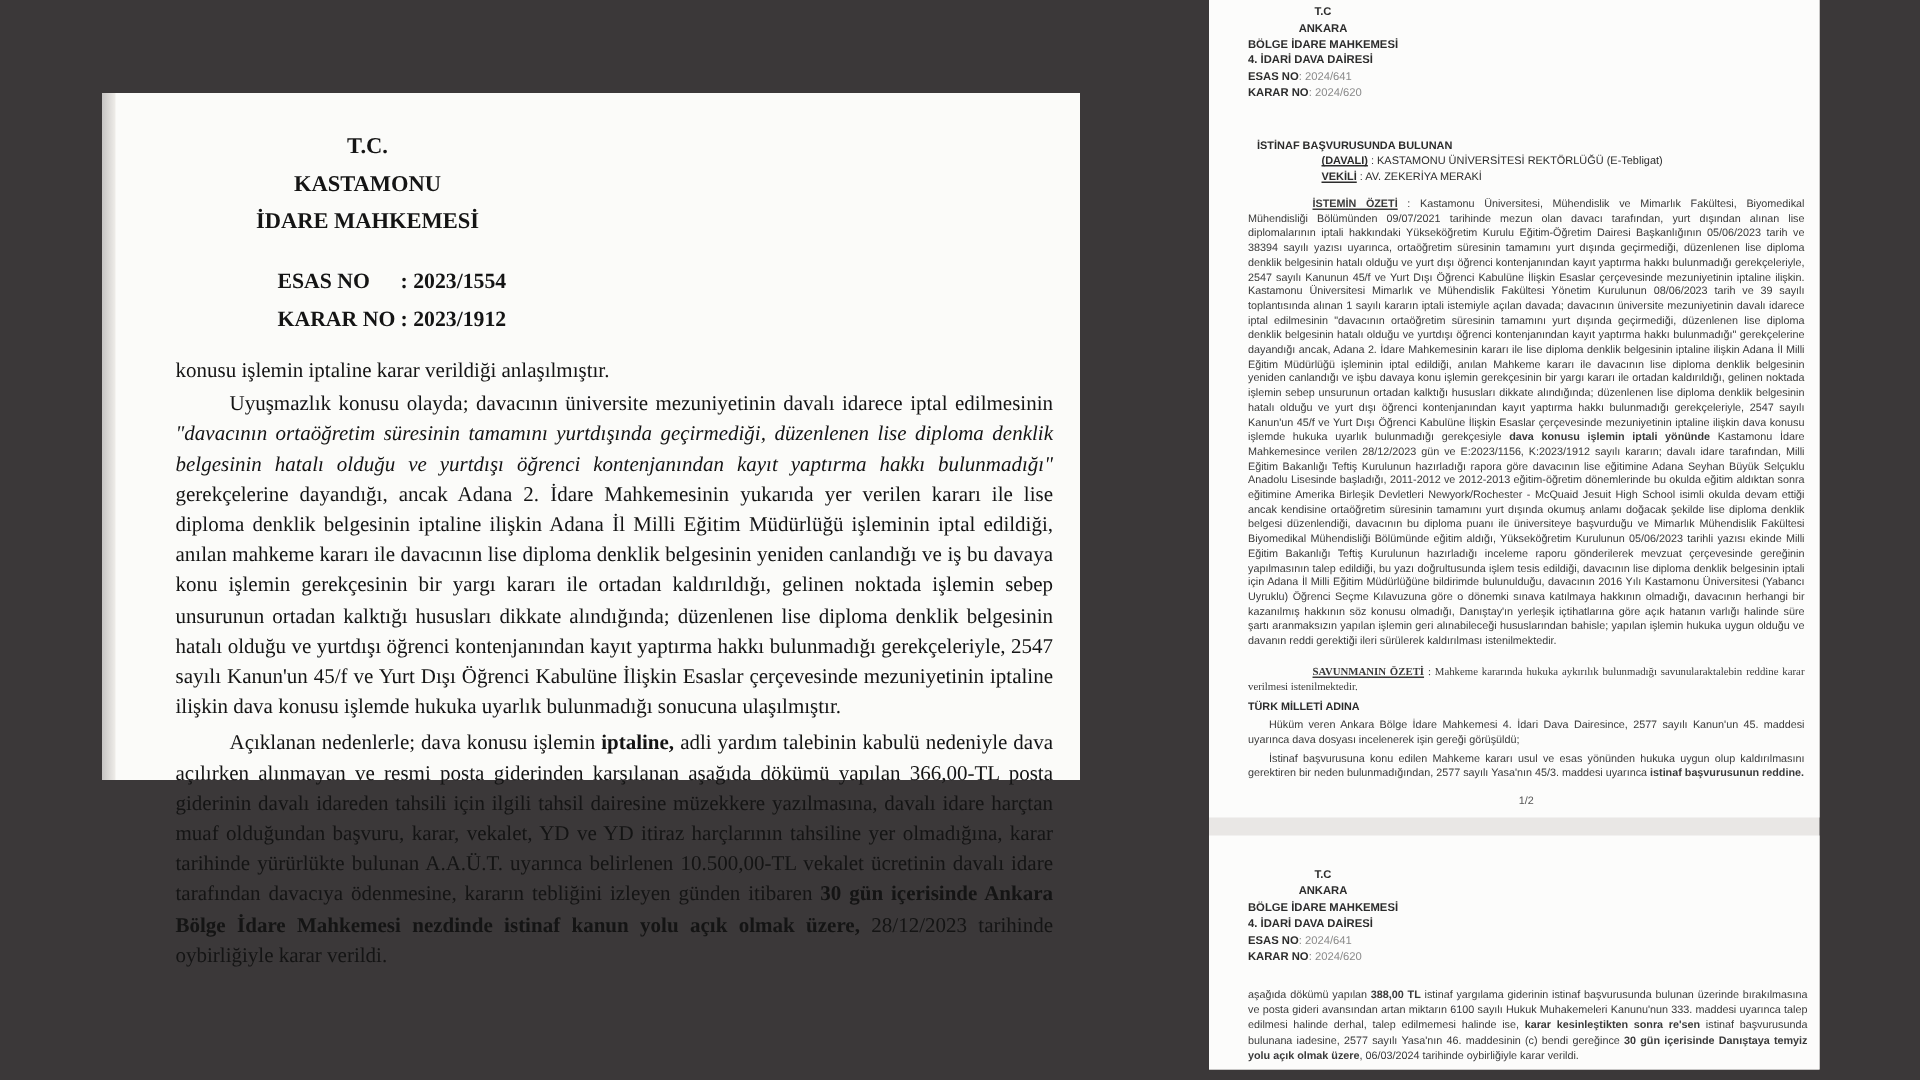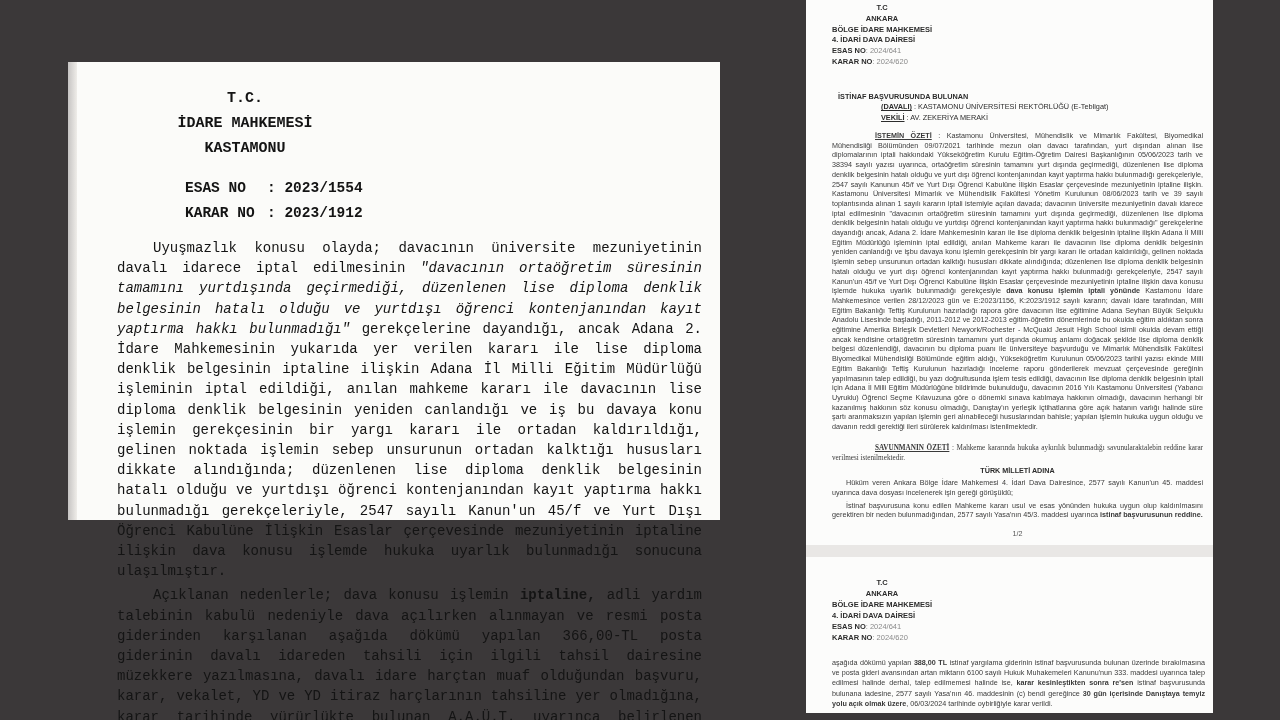--- a/index.html
+++ b/index.html
@@ -3,21 +3,21 @@
 <meta charset="utf-8">
 <style>
   * { box-sizing: border-box; margin: 0; padding: 0; }
   html, body { width: 1280px; height: 720px; overflow: hidden; }
   body { background: #3b3839; position: relative; font-family: "Liberation Sans", sans-serif; }
 
   
   .page-left {
     position: absolute; left: 68px; top: 62px; width: 652px; height: 458px;
     background: #fbfbf9; color: #141414;
-    font-family: Liberation Mono, monospace;
+    font-family: Liberation Serif, serif;
   }
   .lp-edge { position: absolute; left: 0; top: 0; bottom: 0; width: 9px;
     background: linear-gradient(90deg, #c6c4c3, #efede9); }
   .lp-content { padding: 24px 18px 0 49px; }
   .lp-header { width: 152px; margin-left: 52px; text-align: center;
     font-weight: bold; font-size: 15px; line-height: 25px; }
   .lp-case { margin: 15px 0 0 68px; font-weight: bold; font-size: 14.5px; line-height: 25px; }
   .lp-case .row { display: flex; }
   .lp-case .lbl { width: 82px; }
   .lp-body { margin-top: 12px; font-size: 14px; line-height: 20.2px; text-align: justify; }
@@ -39,47 +39,48 @@
   .rp-header { margin-left: 0; width: 100px; font-weight: bold; font-size: 7.5px;
     line-height: 10.8px; color: #2c2c2c; }
   .rp-header .c { text-align: center; }
   .rp-header .val { color: #8a8a8a; font-weight: normal; }
   .rp2-header { line-height: 11px; }
   .rp-parties { margin-left: 6px; margin-top: 24px; font-size: 7.3px; line-height: 10.4px;
     color: #2c2c2c; }
   .bu { font-weight: bold; text-decoration: underline; padding-left: 43px; }
   .rp-par { margin-top: 8px; text-align: justify; line-height: 9.7px; color: #3a3a3a; }
   .rp-par2 { margin-top: 12px; text-align: justify; line-height: 9.7px; color: #3a3a3a; font-family: Liberation Serif, serif; }
-  .center-line { text-align: center; font-weight: bold; margin: 3px 0; color: #2c2c2c; }
+  .center-line { font-weight: bold; margin: 3px 0; color: #2c2c2c; }
   .hk { text-indent: 14px; text-align: justify; line-height: 9.7px; color: #3a3a3a; margin-top: 3px; }
   .pnum { text-align: center; margin-top: 9px; color: #555; }
   .rp2-body { margin-top: 15px; text-align: justify; line-height: 10.2px; color: #3a3a3a; }
 </style>
 </head>
 <body>
 
 <div class="page-left">
   <div class="lp-edge"></div>
   <div class="lp-content">
     <div class="lp-header">
       <div>T.C.</div>
+      <div>KASTAMONU</div>
       <div>İDARE MAHKEMESİ</div>
-      <div>KASTAMONU</div>
     </div>
     <div class="lp-case">
       <div class="row">
         <span class="lbl">ESAS NO</span>
         <span>: 2023/1554</span>
       </div>
       <div class="row">
         <span class="lbl">KARAR NO</span>
         <span>: 2023/1912</span>
       </div>
     </div>
     <div class="lp-body">
+      <p class="noindent">konusu işlemin iptaline karar verildiği anlaşılmıştır.</p>
       <p class="sp2"><span>Uyuşmazlık konusu olayda; davacının üniversite mezuniyetinin davalı idarece iptal edilmesinin </span><span class="i">"davacının ortaöğretim süresinin tamamını yurtdışında geçirmediği, düzenlenen lise diploma denklik belgesinin hatalı olduğu ve yurtdışı öğrenci kontenjanından kayıt yaptırma hakkı bulunmadığı"</span><span> gerekçelerine dayandığı, ancak Adana 2. İdare Mahkemesinin yukarıda yer verilen kararı ile lise diploma denklik belgesinin iptaline ilişkin Adana İl Milli Eğitim Müdürlüğü işleminin iptal edildiği, anılan mahkeme kararı ile davacının lise diploma denklik belgesinin yeniden canlandığı ve iş bu davaya konu işlemin gerekçesinin bir yargı kararı ile ortadan kaldırıldığı, gelinen noktada işlemin sebep unsurunun ortadan kalktığı hususları dikkate alındığında; düzenlenen lise diploma denklik belgesinin hatalı olduğu ve yurtdışı öğrenci kontenjanından kayıt yaptırma hakkı bulunmadığı gerekçeleriyle, 2547 sayılı Kanun'un 45/f ve Yurt Dışı Öğrenci Kabulüne İlişkin Esaslar çerçevesinde mezuniyetinin iptaline ilişkin dava konusu işlemde hukuka uyarlık bulunmadığı sonucuna ulaşılmıştır.</span></p>
       <p class="sp4"><span>Açıklanan nedenlerle; dava konusu işlemin </span><span class="b">iptaline,</span><span> adli yardım talebinin kabulü nedeniyle dava açılırken alınmayan ve resmi posta giderinden karşılanan aşağıda dökümü yapılan 366,00-TL posta giderinin davalı idareden tahsili için ilgili tahsil dairesine müzekkere yazılmasına, davalı idare harçtan muaf olduğundan başvuru, karar, vekalet, YD ve YD itiraz harçlarının tahsiline yer olmadığına, karar tarihinde yürürlükte bulunan A.A.Ü.T. uyarınca belirlenen 10.500,00-TL vekalet ücretinin davalı idare tarafından davacıya ödenmesine, kararın tebliğini izleyen günden itibaren </span><span class="b">30 gün içerisinde Ankara Bölge İdare Mahkemesi nezdinde istinaf kanun yolu açık olmak üzere,</span><span> 28/12/2023 tarihinde oybirliğiyle karar verildi.</span></p>
     </div>
   </div>
 </div>
 
 <div class="right-col">
 
   <div class="rpage rpage1">
     <div class="rp-content">

